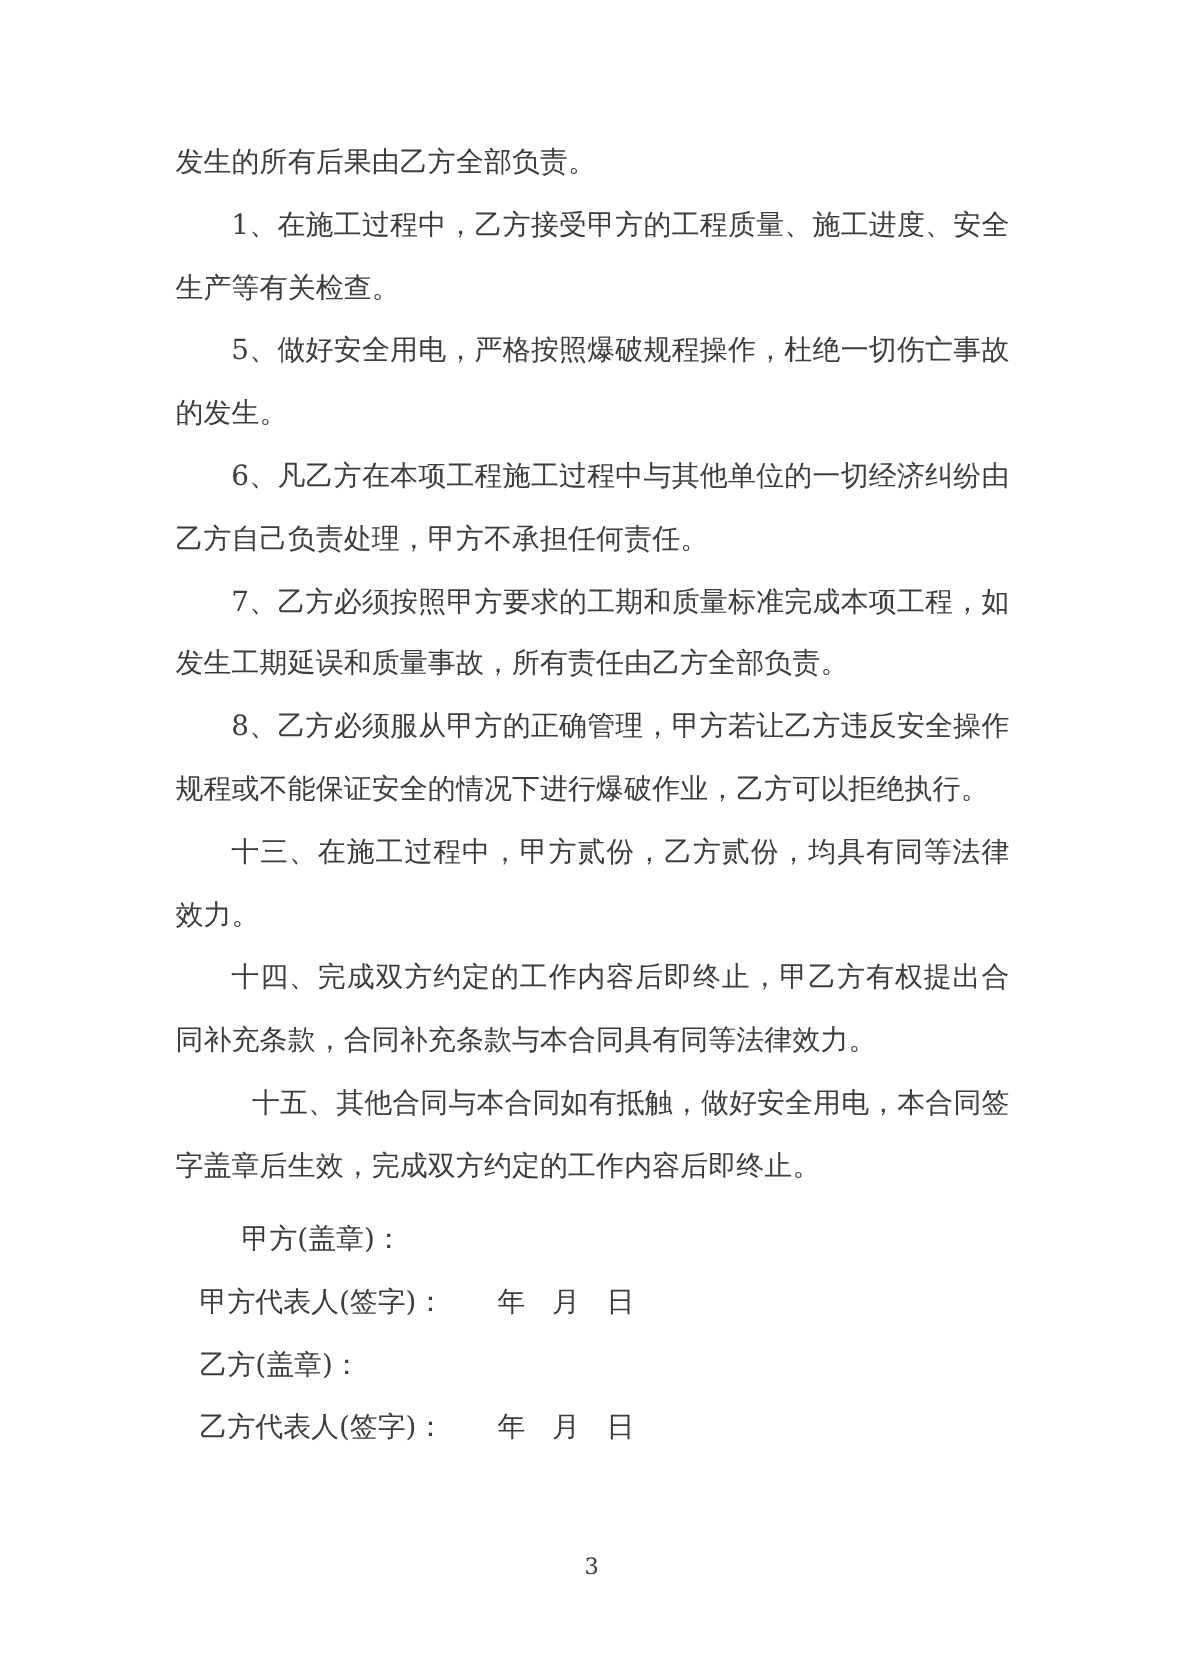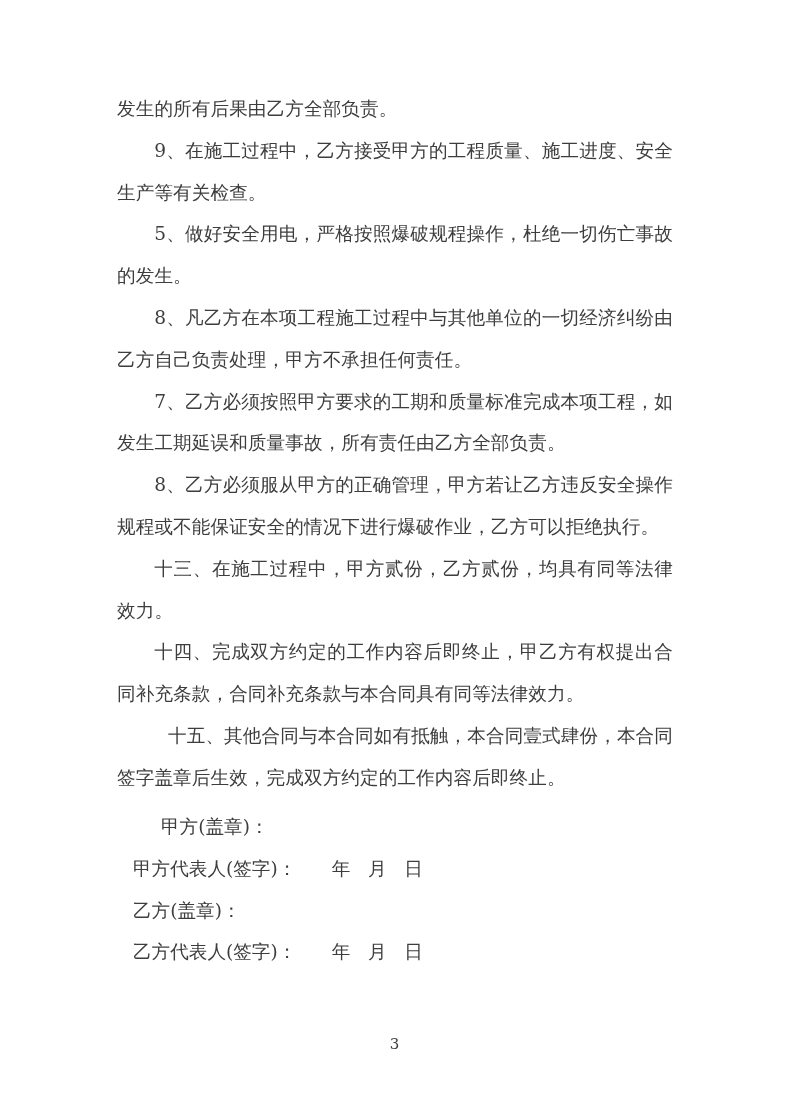--- a/index.html
+++ b/index.html
@@ -73,35 +73,35 @@
 </style>
 </head>
 <body>
 
 <div class="page">
 
   <div class="content">
 
     <p class="para noindent">发生的所有后果由乙方全部负责。</p>
 
-    <p class="para indent2">9、在施工过程中，乙方接受甲方的工程质量、施工进度、安全生产等有关检查。</p>
+    <p class="para indent2">1、在施工过程中，乙方接受甲方的工程质量、施工进度、安全生产等有关检查。</p>
 
     <p class="para indent2">5、做好安全用电，严格按照爆破规程操作，杜绝一切伤亡事故的发生。</p>
 
-    <p class="para indent2">8、凡乙方在本项工程施工过程中与其他单位的一切经济纠纷由乙方自己负责处理，甲方不承担任何责任。</p>
+    <p class="para indent2">6、凡乙方在本项工程施工过程中与其他单位的一切经济纠纷由乙方自己负责处理，甲方不承担任何责任。</p>
 
     <p class="para indent2">7、乙方必须按照甲方要求的工期和质量标准完成本项工程，如发生工期延误和质量事故，所有责任由乙方全部负责。</p>
 
     <p class="para indent2">8、乙方必须服从甲方的正确管理，甲方若让乙方违反安全操作规程或不能保证安全的情况下进行爆破作业，乙方可以拒绝执行。</p>
 
     <p class="para indent2">十三、在施工过程中，甲方贰份，乙方贰份，均具有同等法律效力。</p>
 
     <p class="para indent2">十四、完成双方约定的工作内容后即终止，甲乙方有权提出合同补充条款，合同补充条款与本合同具有同等法律效力。</p>
 
-    <p class="para indent3">十五、其他合同与本合同如有抵触，本合同壹式肆份，本合同签字盖章后生效，完成双方约定的工作内容后即终止。</p>
+    <p class="para indent3">十五、其他合同与本合同如有抵触，做好安全用电，本合同签字盖章后生效，完成双方约定的工作内容后即终止。</p>
 
 
   </div>
 
   <div class="sign-block">
 
     <p class="sign-line indent1">甲方(盖章)：</p>
 
     <p class="sign-line">甲方代表人(签字)：      年   月   日</p>
 

